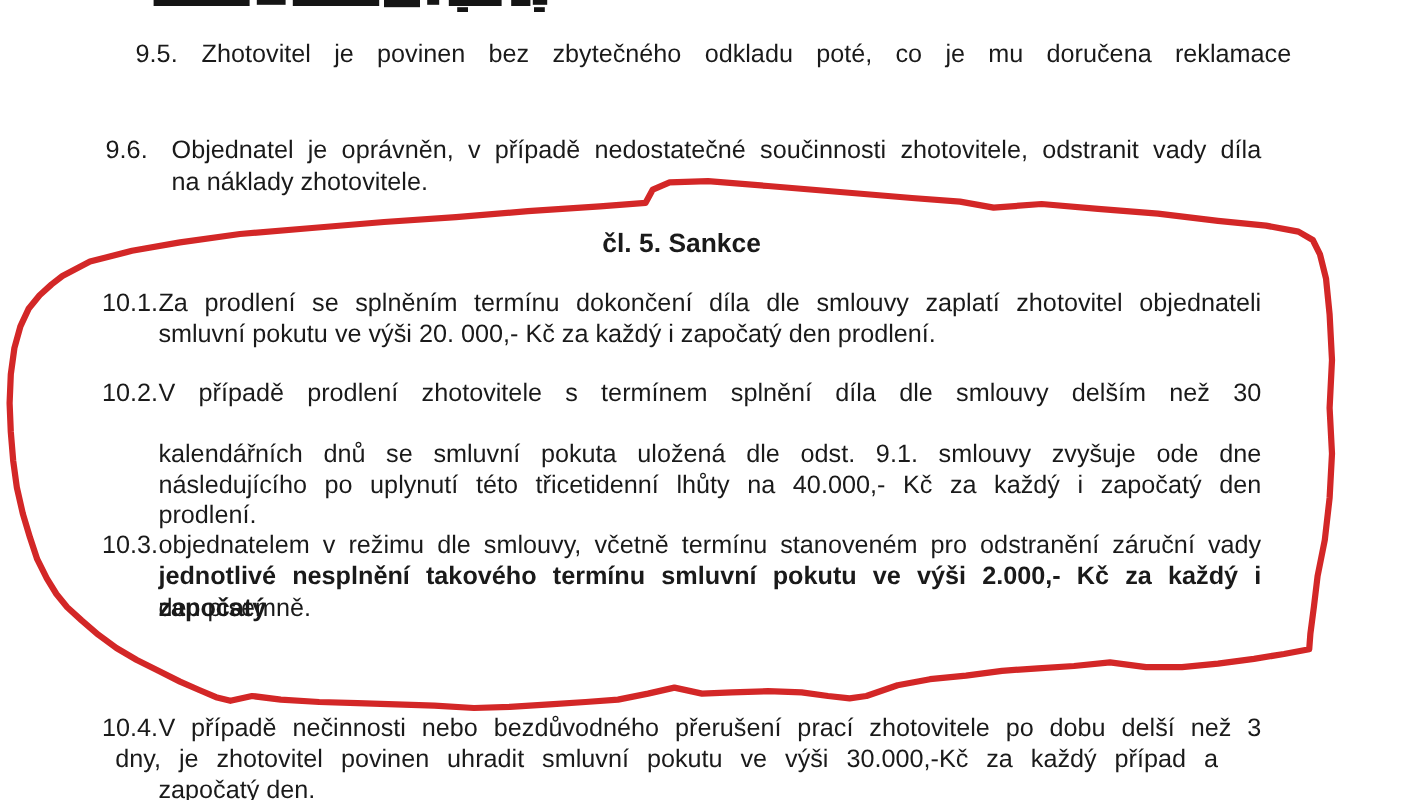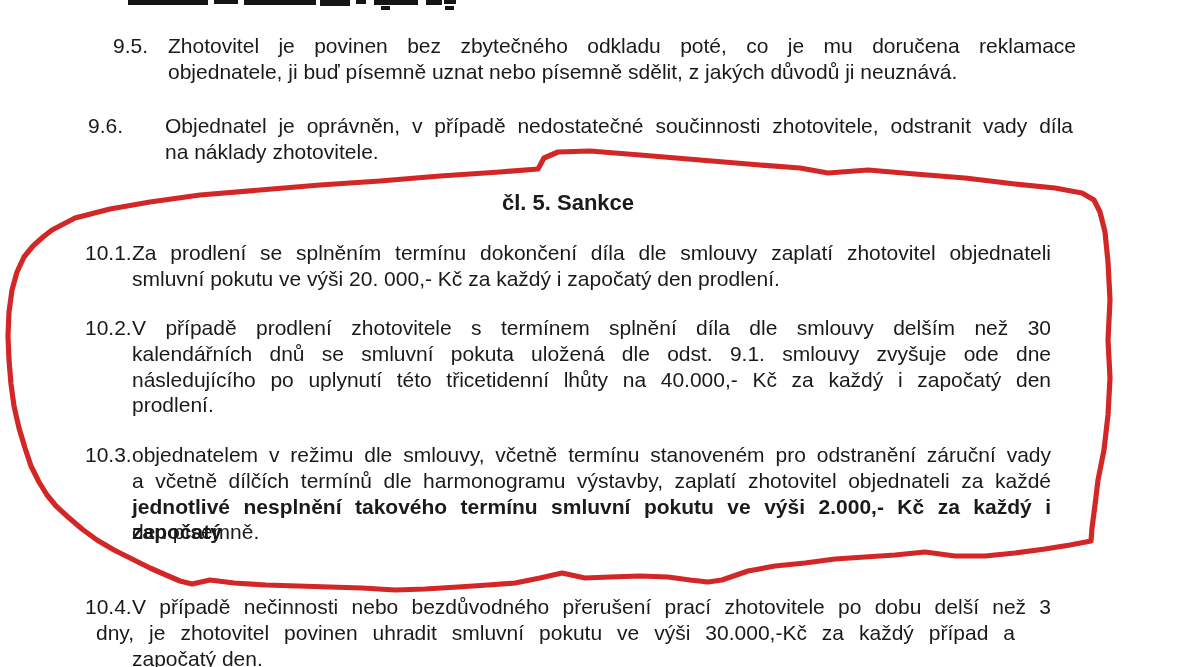--- a/index.html
+++ b/index.html
@@ -45,43 +45,41 @@
       <div class="frag" style="left: 426px; top: 0px; width: 16px; height: 5px;"></div>
       <div class="frag" style="left: 444px; top: 0px; width: 12px; height: 4px;"></div>
       <div class="frag" style="left: 381px; top: 6px; width: 9px; height: 4px;"></div>
       <div class="frag" style="left: 445px; top: 6px; width: 9px; height: 4px;"></div>
     </div>
 
   <div id="doc-body">
       <div class="para" style="top: 33px; margin-left: 25px;">
         <span class="pnum" style="left: 88px;">9.5.</span>
         <div class="pline jl" style="margin-left: 143px; width: 908px;">Zhotovitel je povinen bez zbytečného odkladu poté, co je mu doručena reklamace</div>
-        <div class="pline ll" style="margin-left: 143px; width: 908px;">objednatele, ji buď písemně uznat nebo písemně sdělit, z jakých důvodů ji neuznává.</div>
       </div>
-      <div class="para" style="top: 113px; padding-left: 22px;">
+      <div class="para" style="top: 113px;">
         <span class="pnum" style="left: 88px;">9.6.</span>
         <div class="pline jl" style="margin-left: 143px; width: 908px;">Objednatel je oprávněn, v případě nedostatečné součinnosti zhotovitele, odstranit vady díla</div>
         <div class="pline ll" style="margin-left: 143px; width: 908px;">na náklady zhotovitele.</div>
       </div>
       <div class="para" style="top: 240px;">
         <span class="pnum" style="left: 85px;">10.1.</span>
         <div class="pline jl" style="margin-left: 132px; width: 919px;">Za prodlení se splněním termínu dokončení díla dle smlouvy zaplatí zhotovitel objednateli</div>
         <div class="pline ll" style="margin-left: 132px; width: 919px;">smluvní pokutu ve výši 20. 000,- Kč za každý i započatý den prodlení.</div>
       </div>
       <div class="para" style="top: 315px;">
         <span class="pnum" style="left: 85px;">10.2.</span>
         <div class="pline jl" style="margin-left: 132px; width: 919px;">V případě prodlení zhotovitele s termínem splnění díla dle smlouvy delším než 30</div>
-        <div class="pline jl" style="margin-left: 132px; width: 919px;">kalendářních dnů se smluvní pokuta uložená dle odst. 9.1. smlouvy zvyšuje ode dne</div>
+        <div class="pline jl" style="margin-left: 132px; width: 919px; margin-top: 25px;">kalendářních dnů se smluvní pokuta uložená dle odst. 9.1. smlouvy zvyšuje ode dne</div>
         <div class="pline jl" style="margin-left: 132px; width: 919px;">následujícího po uplynutí této třicetidenní lhůty na 40.000,- Kč za každý i započatý den</div>
         <div class="pline ll" style="margin-left: 132px; width: 919px;">prodlení.</div>
       </div>
       <div class="para" style="top: 442px;">
         <span class="pnum" style="left: 85px;">10.3.</span>
         <div class="pline jl" style="margin-left: 132px; width: 919px;">objednatelem v režimu dle smlouvy, včetně termínu stanoveném pro odstranění záruční vady</div>
-        <div class="pline jl" style="margin-left: 132px; width: 919px;">a včetně dílčích termínů dle harmonogramu výstavby, zaplatí zhotovitel objednateli za každé</div>
         <div class="pline jl" style="margin-left: 132px; width: 919px; font-weight: bold;">jednotlivé nesplnění takového termínu smluvní pokutu ve výši 2.000,- Kč za každý i započatý</div>
         <div class="pline ll" style="margin-left: 132px; width: 919px;">den písemně.</div>
       </div>
       <div class="para" style="top: 594px;">
         <span class="pnum" style="left: 85px;">10.4.</span>
         <div class="pline jl" style="margin-left: 132px; width: 919px;">V případě nečinnosti nebo bezdůvodného přerušení prací zhotovitele po dobu delší než 3</div>
         <div class="pline jl" style="margin-left: 96px; width: 919px;">dny, je zhotovitel povinen uhradit smluvní pokutu ve výši 30.000,-Kč za každý případ a</div>
         <div class="pline ll" style="margin-left: 132px; width: 919px;">započatý den.</div>
       </div>
     </div>

